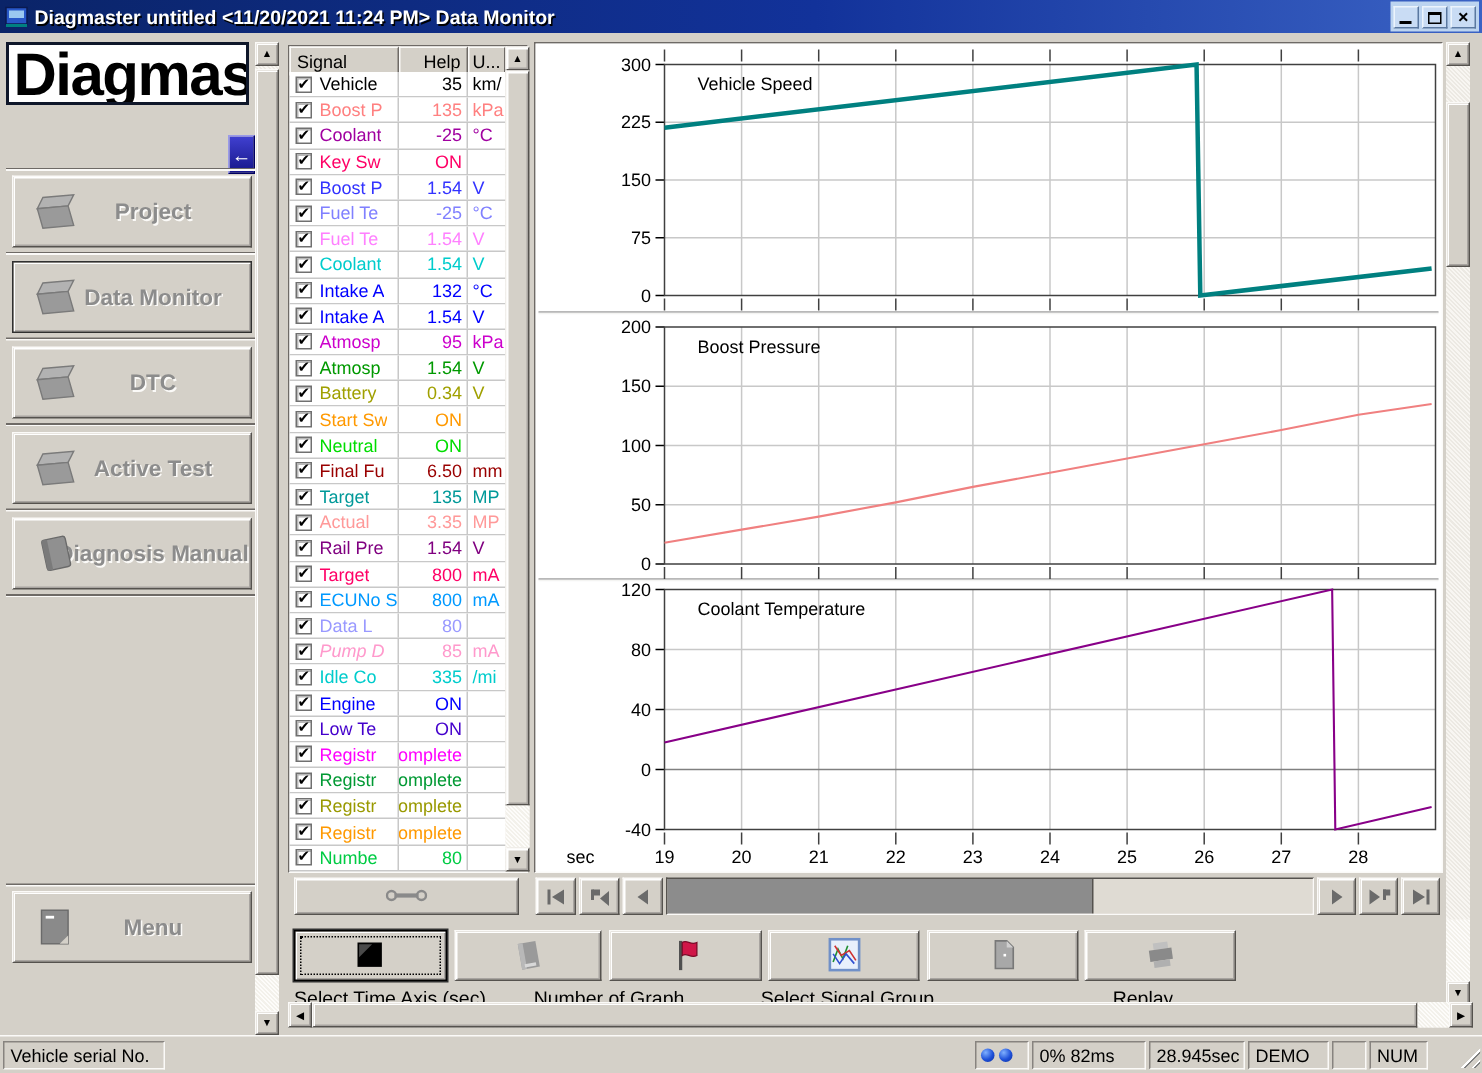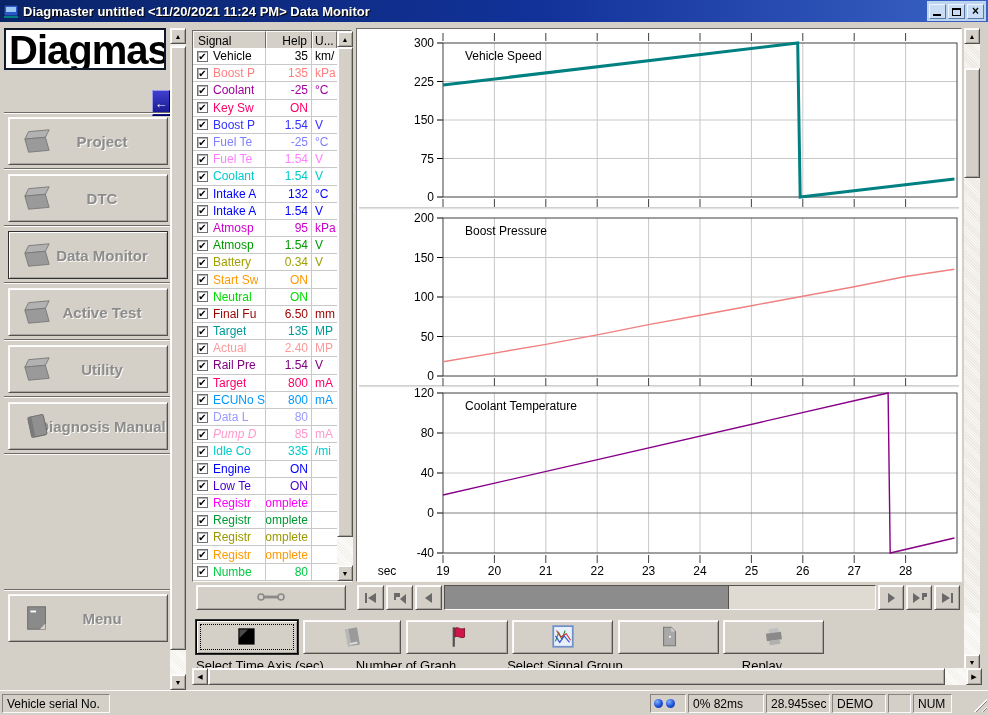--- a/index.html
+++ b/index.html
@@ -130,62 +130,52 @@
       <span class="nav-icon"><svg viewBox="0 0 36 30" width="34" height="28">
                 <polygon points="5,13 9,5 31,3 27,11" fill="#b2b2b2" stroke="#7a7a7a"></polygon>
                 <polygon points="5,13 27,11 31,25 9,27" fill="#9a9a9a" stroke="#7a7a7a"></polygon>
               </svg></span>
       <span class="nav-label">Project</span>
     </button>
     <div class="nav-sep"></div>
   </div>
 
   <div class="nav-item">
+    <button class="nav-btn active">
+      <span class="nav-icon"><svg viewBox="0 0 36 30" width="34" height="28">
+                <polygon points="5,13 9,5 31,3 27,11" fill="#b2b2b2" stroke="#7a7a7a"></polygon>
+                <polygon points="5,13 27,11 31,25 9,27" fill="#9a9a9a" stroke="#7a7a7a"></polygon>
+              </svg></span>
+      <span class="nav-label">Data Monitor</span>
+    </button>
+    <div class="nav-sep"></div>
+  </div>
+
+  <div class="nav-item">
     <button class="nav-btn">
       <span class="nav-icon"><svg viewBox="0 0 36 30" width="34" height="28">
                 <polygon points="5,13 9,5 31,3 27,11" fill="#b2b2b2" stroke="#7a7a7a"></polygon>
                 <polygon points="5,13 27,11 31,25 9,27" fill="#9a9a9a" stroke="#7a7a7a"></polygon>
               </svg></span>
       <span class="nav-label">DTC</span>
-    </button>
-    <div class="nav-sep"></div>
-  </div>
-
-  <div class="nav-item">
-    <button class="nav-btn active">
-      <span class="nav-icon"><svg viewBox="0 0 36 30" width="34" height="28">
-                <polygon points="5,13 9,5 31,3 27,11" fill="#b2b2b2" stroke="#7a7a7a"></polygon>
-                <polygon points="5,13 27,11 31,25 9,27" fill="#9a9a9a" stroke="#7a7a7a"></polygon>
-              </svg></span>
-      <span class="nav-label">Data Monitor</span>
     </button>
     <div class="nav-sep"></div>
   </div>
 
   <div class="nav-item">
     <button class="nav-btn">
       <span class="nav-icon"><svg viewBox="0 0 36 30" width="34" height="28">
                 <polygon points="5,13 9,5 31,3 27,11" fill="#b2b2b2" stroke="#7a7a7a"></polygon>
                 <polygon points="5,13 27,11 31,25 9,27" fill="#9a9a9a" stroke="#7a7a7a"></polygon>
               </svg></span>
       <span class="nav-label">Active Test</span>
     </button>
     <div class="nav-sep"></div>
   </div>
 
-  <div class="nav-item">
-    <button class="nav-btn">
-      <span class="nav-icon"><svg viewBox="0 0 36 30" width="34" height="28">
-                <polygon points="5,13 9,5 31,3 27,11" fill="#b2b2b2" stroke="#7a7a7a"></polygon>
-                <polygon points="5,13 27,11 31,25 9,27" fill="#9a9a9a" stroke="#7a7a7a"></polygon>
-              </svg></span>
-      <span class="nav-label">Utility</span>
-    </button>
-    <div class="nav-sep"></div>
-  </div>
 
   <div class="nav-item">
     <button class="nav-btn">
       <span class="nav-icon"><svg viewBox="0 0 36 30" width="34" height="28">
                 <g transform="rotate(-12 18 15)">
                   <rect x="10" y="4" width="17" height="22" rx="2" fill="#909090" stroke="#6a6a6a"></rect>
                   <rect x="10" y="4" width="4" height="22" fill="#7a7a7a"></rect>
                 </g>
               </svg></span>
       <span class="nav-label">Diagnosis Manual</span>
@@ -375,21 +365,21 @@
     </span>
     <span class="c-val" style="color: rgb(0, 153, 153);">135</span>
     <span class="c-unit" style="color: rgb(0, 153, 153);">MP</span>
   </div>
 
   <div class="trow">
     <span class="c-name">
       <span class="cb">✔</span>
       <span class="sig" style="color: rgb(255, 153, 153);">Actual</span>
     </span>
-    <span class="c-val" style="color: rgb(255, 153, 153);">2.40</span>
+    <span class="c-val" style="color: rgb(255, 153, 153);">3.35</span>
     <span class="c-unit" style="color: rgb(255, 153, 153);">MP</span>
   </div>
 
   <div class="trow">
     <span class="c-name">
       <span class="cb">✔</span>
       <span class="sig" style="color: rgb(128, 0, 128);">Rail Pre</span>
     </span>
     <span class="c-val" style="color: rgb(128, 0, 128);">1.54</span>
     <span class="c-unit" style="color: rgb(128, 0, 128);">V</span>

